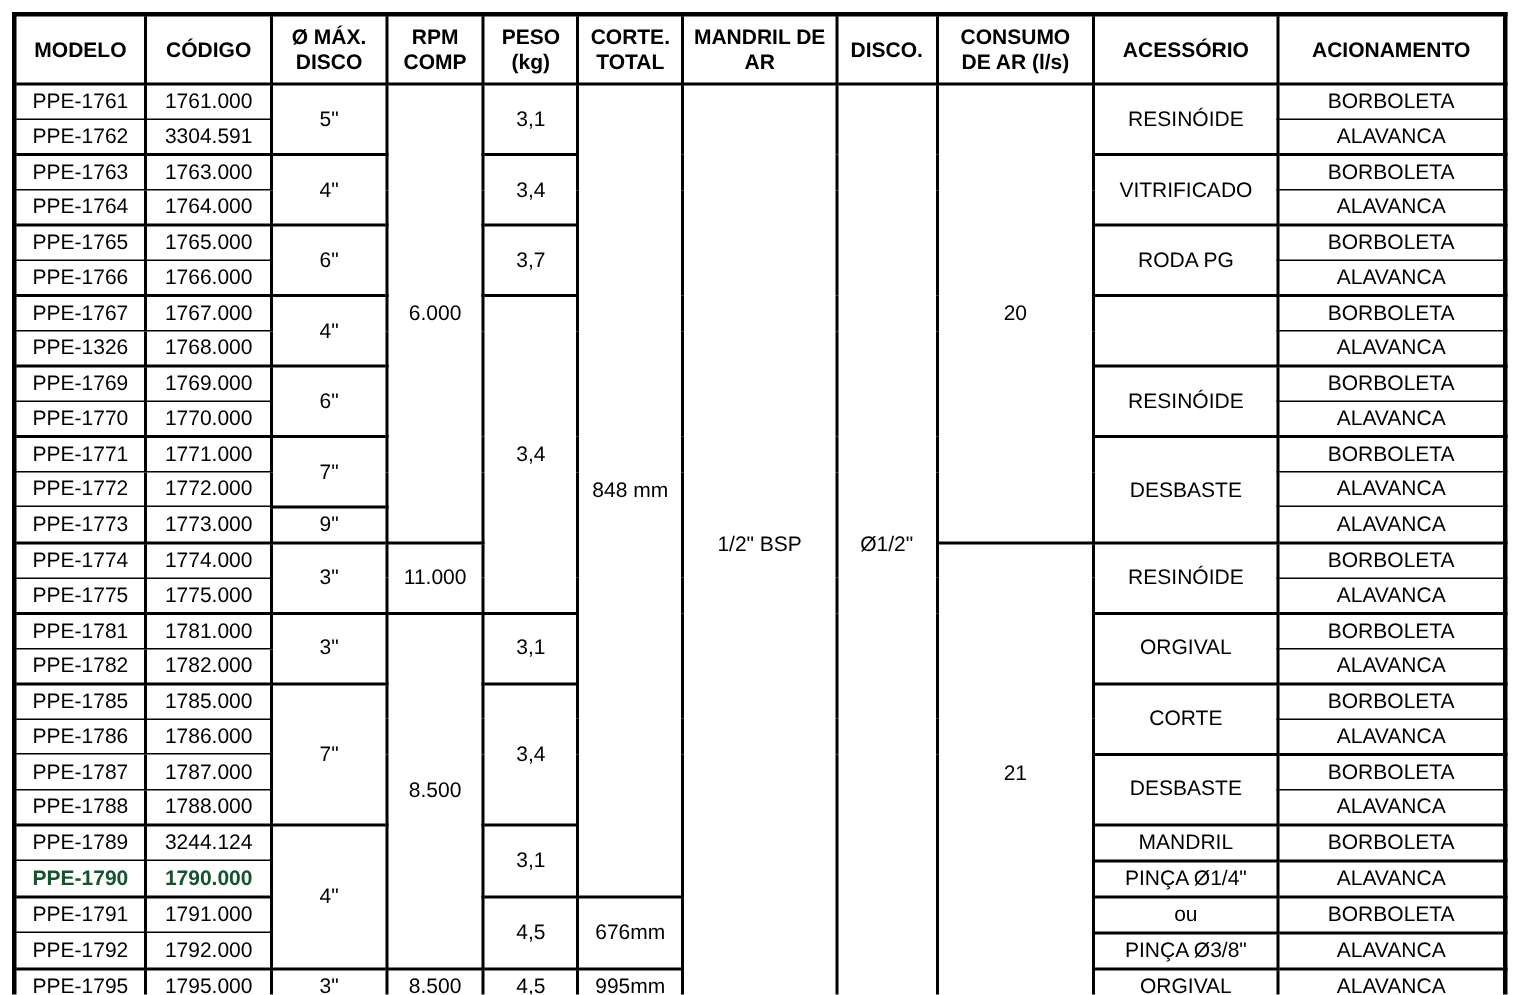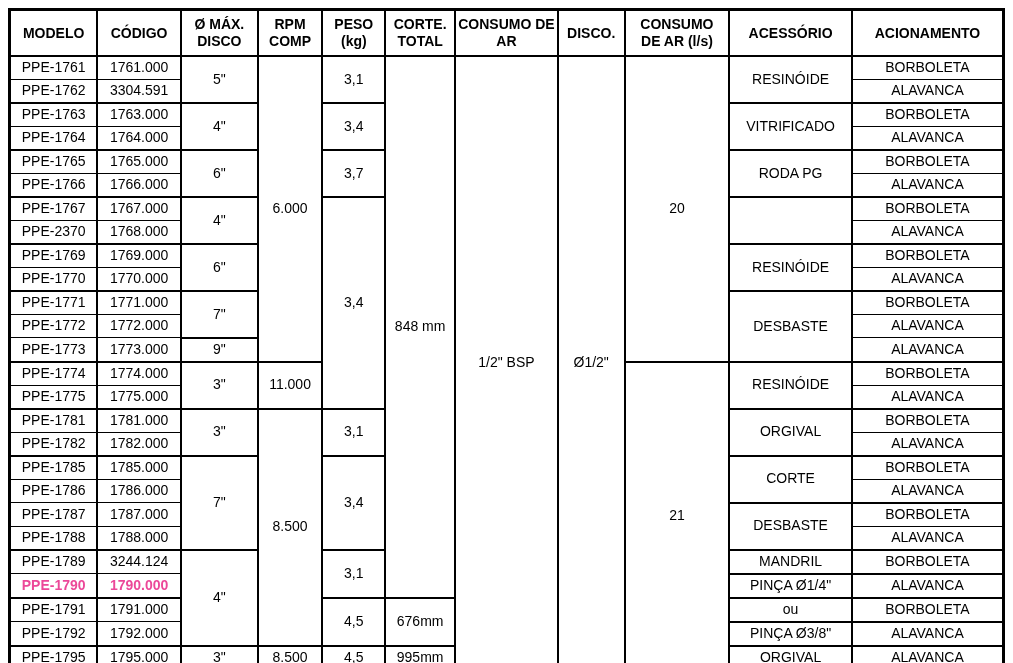--- a/index.html
+++ b/index.html
@@ -41,21 +41,21 @@
   }
   table.spec td {
     font-size: 14px;
     height: 22px;
     line-height: 1.1;
   }
   table.spec td.ge {
     border-bottom-width: 2px;
   }
   table.spec td.hl {
-    color: #ec4899;
+    color: #14532d;
     font-weight: bold;
   }
   
   col.c1 { width: 88px; }
   col.c2 { width: 84px; }
   col.c3 { width: 77px; }
   col.c4 { width: 65px; }
   col.c5 { width: 63px; }
   col.c6 { width: 70px; }
   col.c7 { width: 103px; }
@@ -86,21 +86,21 @@
         <th>MODELO</th>
         <th>CÓDIGO</th>
         <th>Ø MÁX.
 DISCO</th>
         <th>RPM
 COMP</th>
         <th>PESO
 (kg)</th>
         <th>CORTE.
 TOTAL</th>
-        <th>CONSUMO DE
+        <th>MANDRIL DE
 AR</th>
         <th>DISCO.</th>
         <th>CONSUMO
 DE AR (l/s)</th>
         <th>ACESSÓRIO</th>
         <th>ACIONAMENTO</th>
       </tr>
     </thead>
   <tbody>
       <tr>
@@ -149,21 +149,21 @@
       </tr>
       <tr>
         <td>PPE-1767</td>
         <td>1767.000</td>
         <td rowspan="2" class="ge">4"</td>
         <td rowspan="9" class="ge">3,4</td>
         <td rowspan="2" class="ge"></td>
         <td>BORBOLETA</td>
       </tr>
       <tr>
-        <td class="ge">PPE-2370</td>
+        <td class="ge">PPE-1326</td>
         <td class="ge">1768.000</td>
         <td class="ge">ALAVANCA</td>
       </tr>
       <tr>
         <td>PPE-1769</td>
         <td>1769.000</td>
         <td rowspan="2" class="ge">6"</td>
         <td rowspan="2" class="ge">RESINÓIDE</td>
         <td>BORBOLETA</td>
       </tr>

